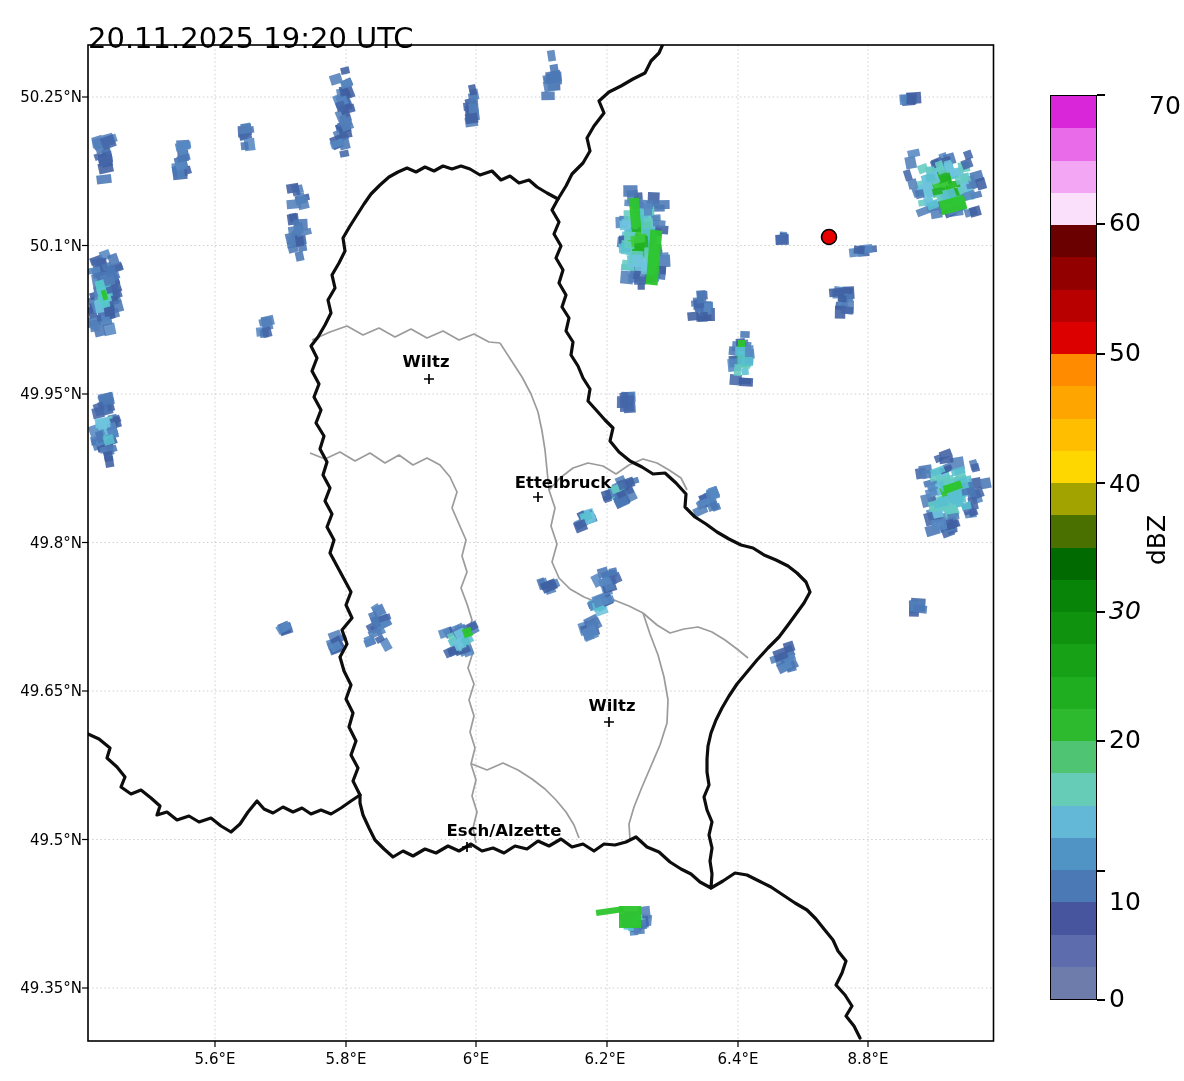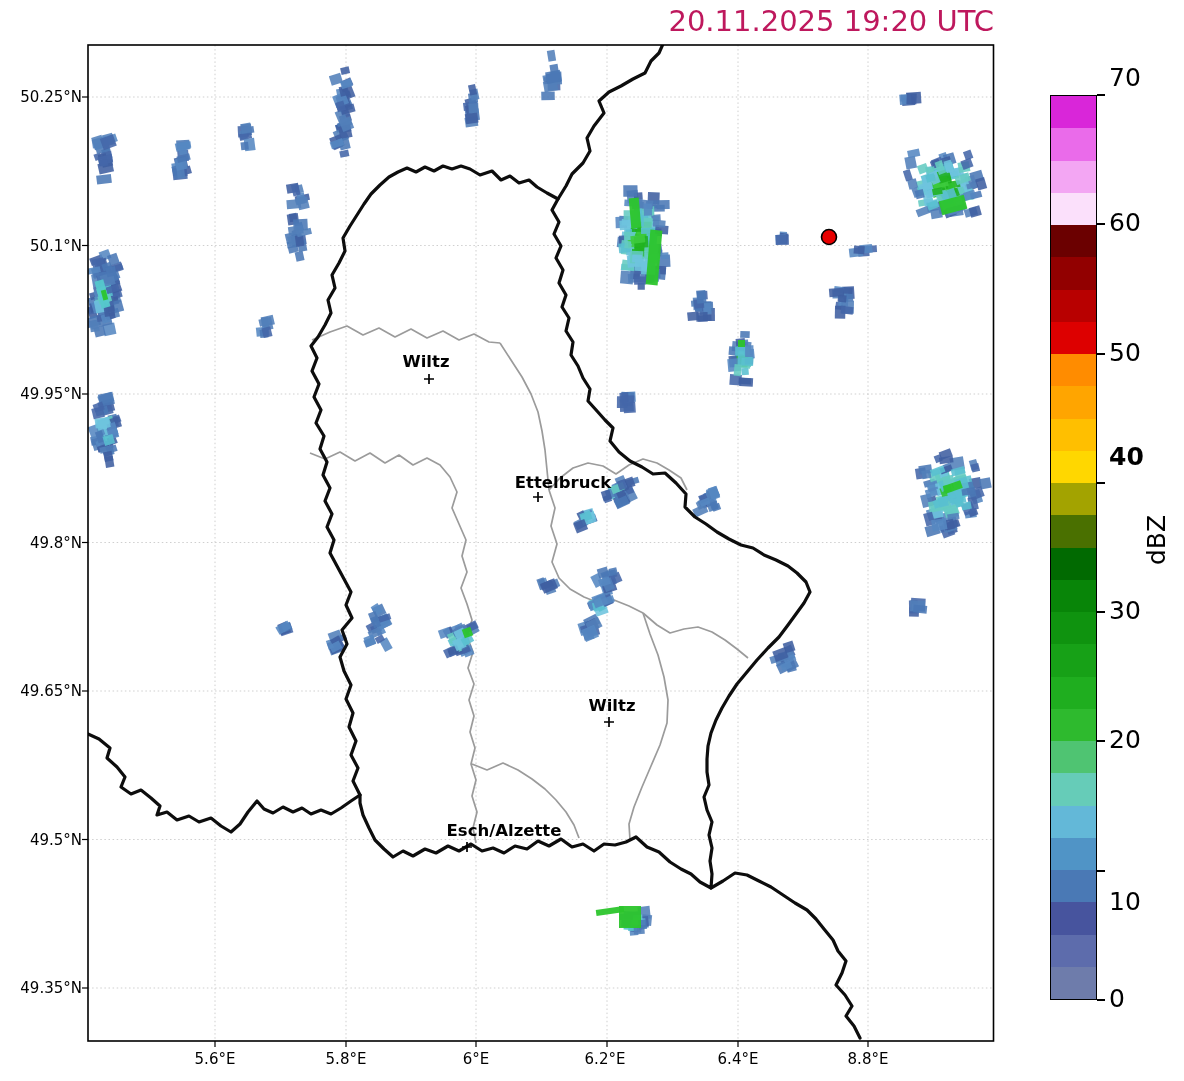--- a/index.html
+++ b/index.html
@@ -1,19 +1,19 @@
 <!DOCTYPE html>
 <html><head>
 <meta charset="utf-8">
 <style>
   html,body{margin:0;padding:0;background:#fff;width:1184px;height:1081px;overflow:hidden;
     font-family:"DejaVu Sans","Liberation Sans",sans-serif;}
   .page{position:relative;width:1184px;height:1081px;background:#fff;}
-  .title{position:absolute;left:88px;top:4px;width:906px;text-align:right;
-    font-size:29px;color:#be185d;}
+  .title{position:absolute;left:88px;top:21px;width:906px;text-align:left;
+    font-size:29px;color:#000000;}
   #map{position:absolute;left:0;top:0;}
   .grid{stroke:#c9c9c9;stroke-width:0.9;stroke-dasharray:1.5 2.6;fill:none;}
   .frame{fill:none;stroke:#000;stroke-width:1.6;}
   .tickmark{stroke:#000;stroke-width:1.2;}
   .district{fill:none;stroke:#9b9b9b;stroke-width:1.7;stroke-linejoin:round;}
   .country{fill:none;stroke:#0d0d0d;stroke-width:3.2;stroke-linejoin:round;stroke-linecap:round;}
   .legend{position:absolute;left:91px;top:50px;background:#fff;border:1.4px solid #333;
     padding:3px 9px 5px 7px;font-size:13.5px;line-height:1.5;color:#000;z-index:5;}
   .latlab{position:absolute;right:1102px;width:90px;text-align:right;font-size:15px;color:#000;
     transform:translateY(-50%);}
@@ -1000,24 +1000,24 @@
       <div class="seg" style="background: rgb(110, 124, 171);"></div>
     </div>
   <div id="cbticks">
       <div class="cbtick" style="top: 999px;"></div>
       <div class="cblab" style="top: 1000px;">0</div>
       <div class="cbtick" style="top: 869.714px;"></div>
       <div class="cblab" style="top: 870.714px; margin-top: 32px;">10</div>
       <div class="cbtick" style="top: 740.429px;"></div>
       <div class="cblab" style="top: 741.429px;">20</div>
       <div class="cbtick" style="top: 611.143px;"></div>
-      <div class="cblab" style="top: 612.143px;">30</div>
+      <div class="cblab" style="top: 612.143px; font-style: italic;">30</div>
       <div class="cbtick" style="top: 481.857px;"></div>
-      <div class="cblab" style="top: 458px; font-weight: bold;">40</div>
+      <div class="cblab" style="top: 485px;">40</div>
       <div class="cbtick" style="top: 352.571px;"></div>
       <div class="cblab" style="top: 353.571px;">50</div>
       <div class="cbtick" style="top: 223.286px;"></div>
       <div class="cblab" style="top: 224.286px;">60</div>
       <div class="cbtick" style="top: 94px;"></div>
-      <div class="cblab" style="top: 79px;">70</div>
+      <div class="cblab" style="top: 107px; margin-left: 40px;">70</div>
     </div>
   <div class="dbz">dBZ</div>
 </div>
 
 </body></html>

